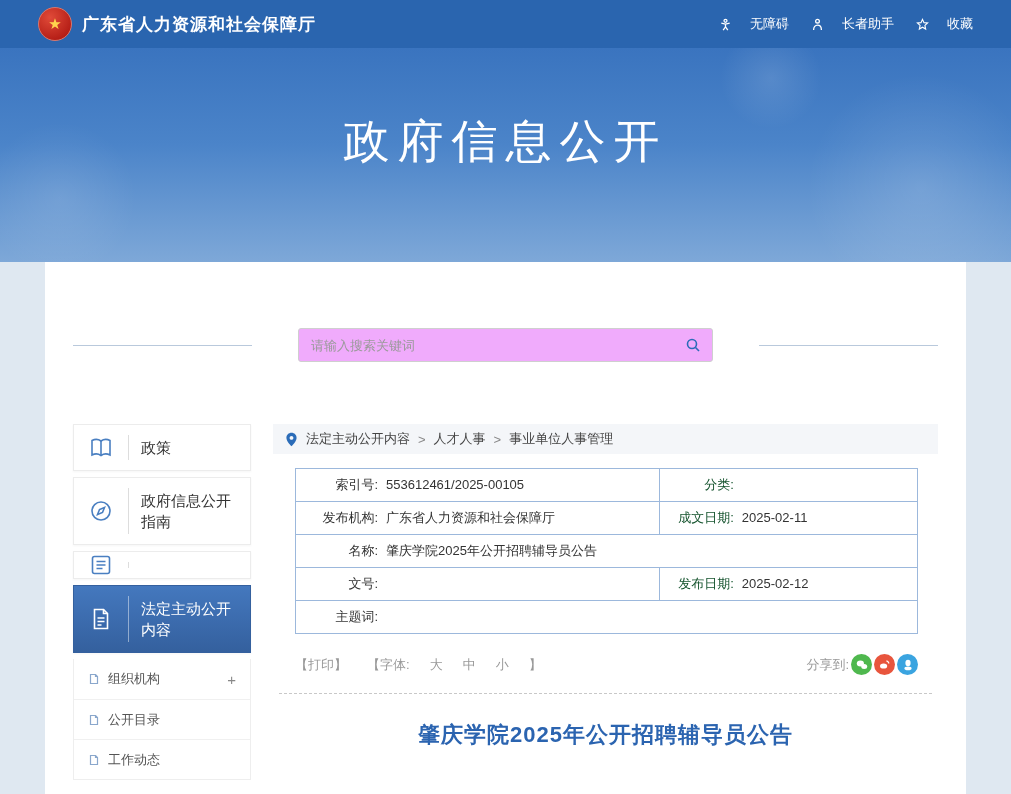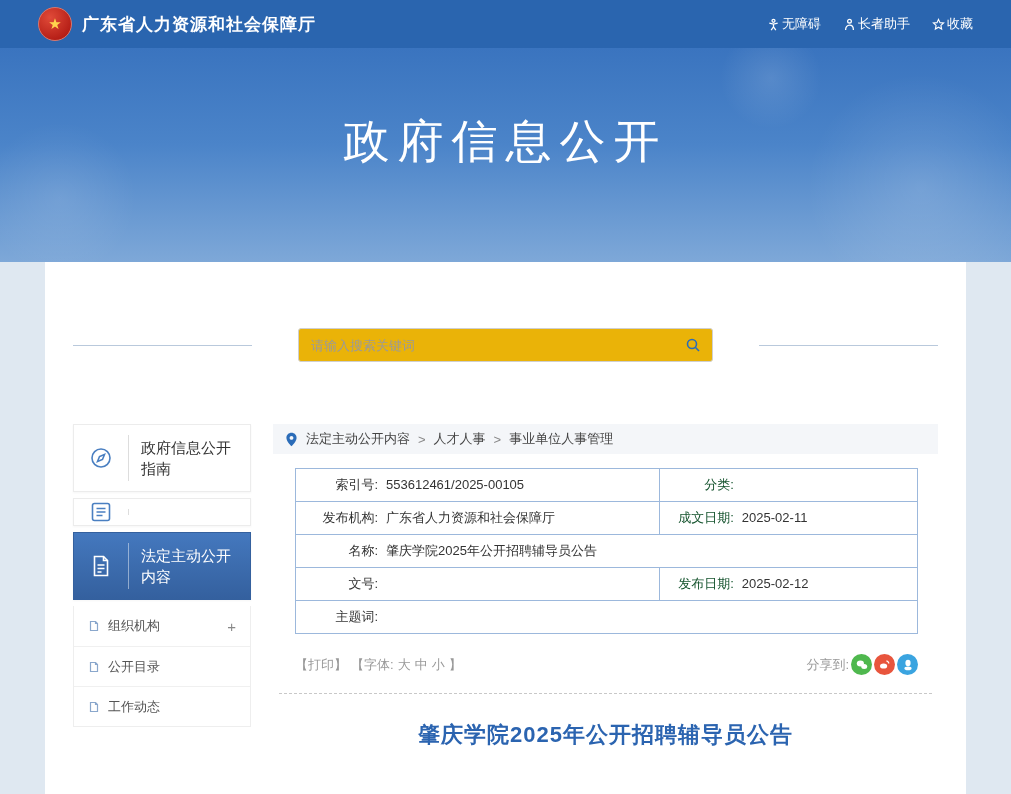--- a/index.html
+++ b/index.html
@@ -17,21 +17,21 @@
   .brand { display:flex; align-items:center; gap:10px; }
   .logo {
     width:34px; height:34px; border-radius:50%;
     background:radial-gradient(circle at 35% 30%, #e04a38, #a60f0b);
     border:1px solid #d8766b;
     display:flex; align-items:center; justify-content:center;
     color:#ffd34d; font-size:15px;
   }
   .site-title { color:#fff; font-size:17px; font-weight:bold; letter-spacing:1px; }
   .top-links { display:flex; gap:22px; align-items:center; }
-  .top-link { display:flex; align-items:center; gap:2px; color:#fff; font-size:13px; cursor:pointer; }
+  .top-link { display:flex; align-items:center; gap:18px; color:#fff; font-size:13px; cursor:pointer; }
   .top-link svg { display:block; }
   
   .banner {
     height:214px; position:relative; overflow:hidden;
     background:linear-gradient(180deg,#3a74bf 0%,#4b84c9 45%,#7ea8d8 100%);
     display:flex; align-items:center; justify-content:center;
   }
   .banner-title {
     color:#fff; font-size:46px; font-weight:normal; letter-spacing:8px;
     margin-top:-26px;
@@ -47,21 +47,21 @@
   .card {
     width:921px; height:532px; margin:0 auto; background:#fff;
     padding:0 28px; overflow:hidden;
   }
   .search-row {
     padding-top:66px; display:flex; align-items:center; gap:46px;
   }
   .hr-line { flex:1; height:1px; background:#b9c9dc; }
   .search-box {
     width:415px; height:34px; border:1px solid #cfcfcf; border-radius:3px;
-    display:flex; align-items:center; background:#eab308; flex-shrink:0;
+    display:flex; align-items:center; background:#f0abfc; flex-shrink:0;
   }
   .search-box input {
     flex:1; border:none; outline:none; padding:0 12px;
     font-size:13px; color:#333; font-family:inherit; background:transparent;
   }
   .search-box input::placeholder { color:#9a9a9a; }
   .search-btn {
     width:38px; height:100%; display:flex; align-items:center; justify-content:center;
     cursor:pointer; color:#2b6cb8;
   }
@@ -113,21 +113,21 @@
     border-collapse:collapse; font-size:13px; color:#333;
   }
   .meta-table td { border:1px solid #9cb8dc; height:33px; padding:4px 10px; }
   .lbl { display:inline-block; width:72px; text-align:right; margin-right:8px; color:#333; }
   .lbl2 { display:inline-block; width:64px; text-align:right; margin-right:8px; color:#14532d; }
   .col-l { width:58.5%; }
   .toolbar {
     margin:20px 20px 0 22px; display:flex; justify-content:space-between;
     align-items:center; font-size:13px; color:#999;
   }
-  .tool-left { display:flex; align-items:center; gap:4px; }
+  .tool-left { display:flex; align-items:center; gap:20px; }
   .font-opt { cursor:pointer; color:#999; }
   .share { display:flex; align-items:center; gap:2px; color:#999; }
   .share-ic {
     width:21px; height:21px; border-radius:50%; display:flex;
     align-items:center; justify-content:center; cursor:pointer;
   }
   .share-ic svg { display:block; }
   .dashed { margin:18px 6px 0 6px; border-top:1px dashed #c8c8c8; }
   .article-title {
     margin-top:26px; text-align:center; color:#2b64b0;
@@ -196,20 +196,30 @@
         </svg>
       </span>
     </div>
     <div class="hr-line"></div>
   </div>
 
   <div class="body-row">
 
     <aside class="sidebar">
 
+      <div class="side-item">
+        <span class="icon-box">
+          <svg width="26" height="26" viewBox="0 0 26 26" fill="none" stroke="currentColor" stroke-width="1.6">
+            <path d="M13 6 C10.5 4.2 6.5 4.2 4 5.5 V20 C6.5 18.7 10.5 18.7 13 20.5 C15.5 18.7 19.5 18.7 22 20 V5.5 C19.5 4.2 15.5 4.2 13 6 Z"></path>
+            <path d="M13 6 V20.5"></path>
+          </svg>
+        </span>
+        <span class="v-div"></span>
+        <span class="label">政策</span>
+      </div>
 
       <div class="side-item">
         <span class="icon-box">
           <svg width="26" height="26" viewBox="0 0 26 26" fill="none" stroke="currentColor" stroke-width="1.6">
             <circle cx="13" cy="13" r="9"></circle>
             <path d="M16.5 9.5 L14.5 14.5 L9.5 16.5 L11.5 11.5 Z"></path>
           </svg>
         </span>
         <span class="v-div"></span>
         <span class="label">政府信息公开指南</span>

